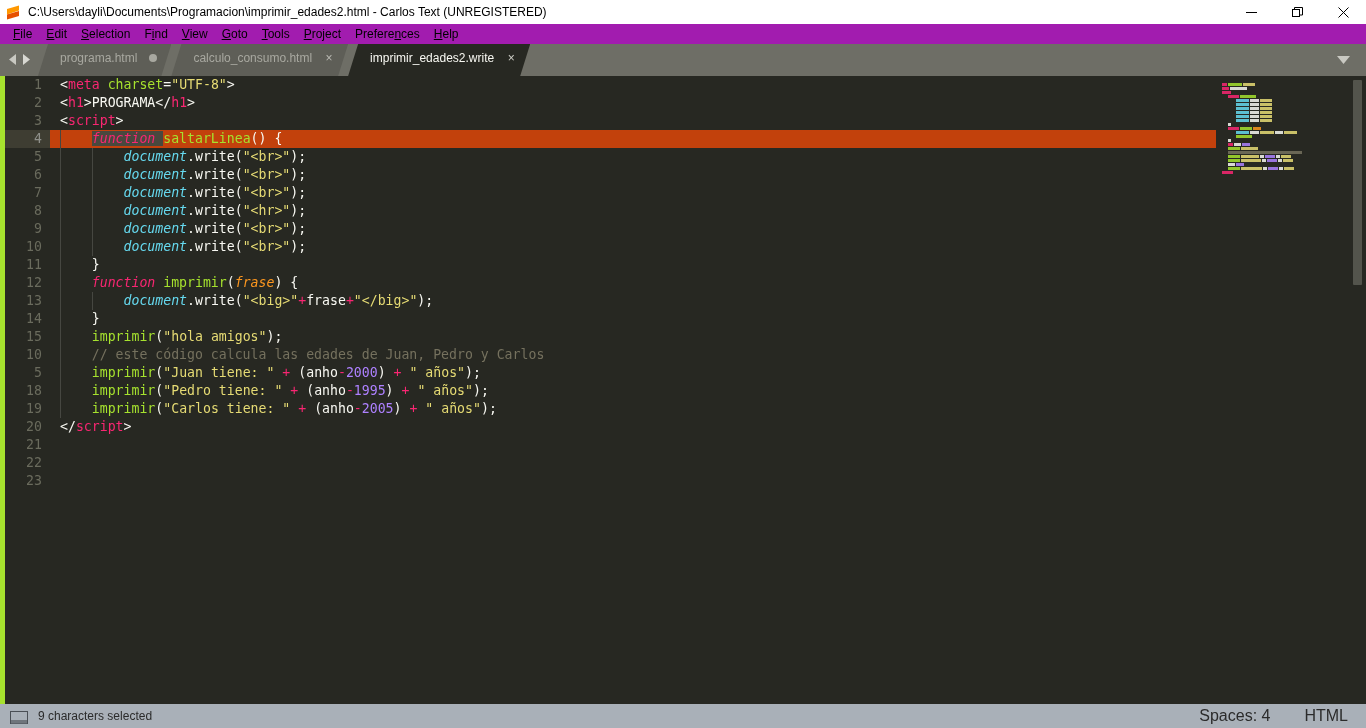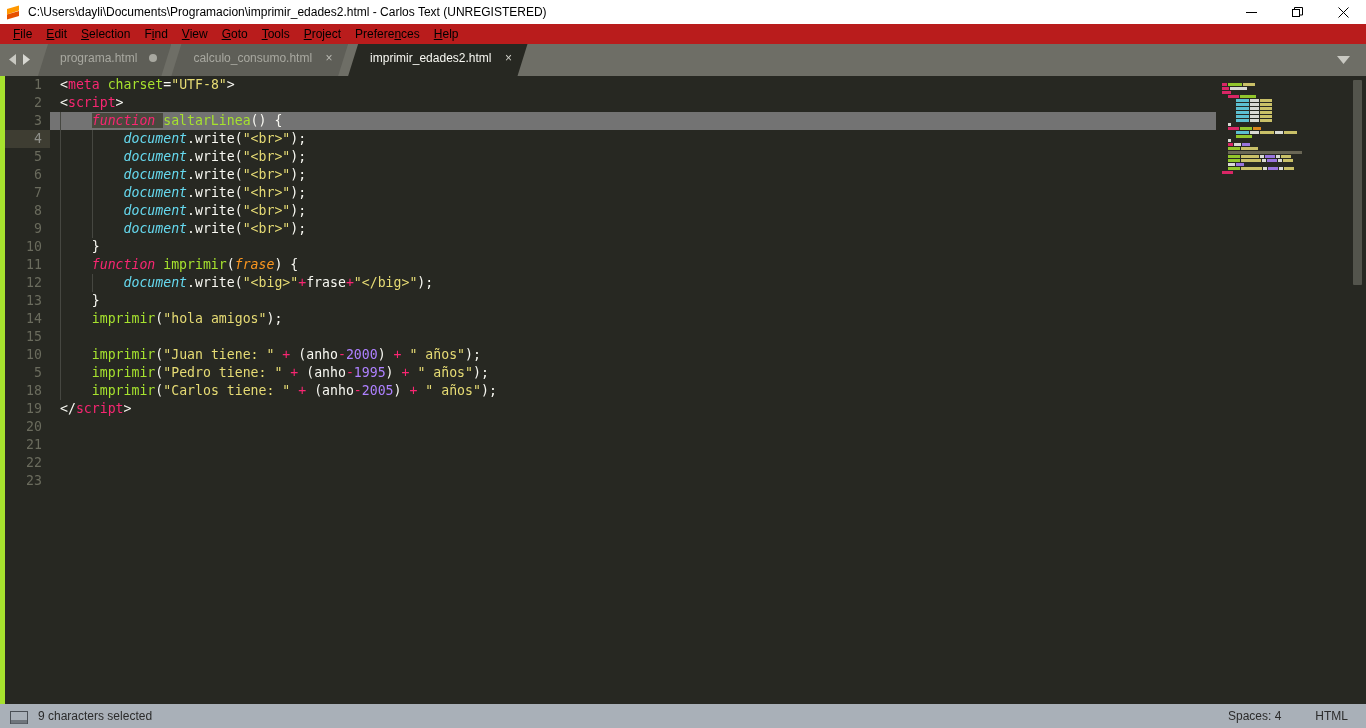--- a/index.html
+++ b/index.html
@@ -50,21 +50,21 @@
     background: #ffffff;
   }
   .win-btn svg { display: block; }
 
   
   .menubar {
     position: absolute;
     top: 24px; left: 0;
     width: 1366px;
     height: 20px;
-    background: #b91c1c;
+    background: #a21caf;
     display: flex;
     align-items: center;
     padding-left: 6px;
   }
   .menu-item {
     font-size: 12px;
     color: #000000;
     padding: 2px 7px;
     line-height: 16px;
     white-space: nowrap;
@@ -179,21 +179,21 @@
   .gutter .line {
     text-align: right;
     padding-right: 8px;
     color: #6a6b5d;
   }
   .gutter .line.current {
     background: #3e3d32;
     color: #8f908a;
   }
   .code-area .line { color: #f8f8f2; padding-left: 10px; }
-  .code-area .line.current { background: #737373; }
+  .code-area .line.current { background: #c2410c; }
   .indent-guide {
     position: absolute;
     top: 0;
     width: 1px;
     height: 18px;
     background: #464741;
   }
 
   
   .t-tag      { color: #f92672; }
@@ -268,21 +268,21 @@
     color: #2b2b2b;
   }
   .status-right {
     position: absolute;
     right: 0; top: 0;
     height: 24px;
     display: flex;
     align-items: center;
   }
   .status-right span {
-    font-size: 12px;
+    font-size: 16px;
     color: #2b2b2b;
     margin-right: 34px;
   }
   .status-right span.last { margin-right: 18px; }
 </style>
 </head>
 <body>
 
 <div class="titlebar">
   <div class="st-logo">
@@ -342,21 +342,21 @@
   <div class="tabs" id="tablist">
       <div class="tab inactive">
         <span class="tab-label">programa.html</span>
         <span class="tab-dot"></span>
       </div>
       <div class="tab inactive">
         <span class="tab-label">calculo_consumo.html</span>
         <span class="tab-close">×</span>
       </div>
       <div class="tab active">
-        <span class="tab-label">imprimir_edades2.html</span>
+        <span class="tab-label">imprimir_edades2.write</span>
         <span class="tab-close">×</span>
       </div>
     </div>
   <div class="tab-menu">
     <svg width="13" height="8" viewBox="0 0 13 8">
         <polygon points="0,0 13,0 6.5,8" fill="#c9c9c2"></polygon>
       </svg>
   </div>
 </div>
 
@@ -382,34 +382,35 @@
       <div class="line">5</div>
       <div class="line">18</div>
       <div class="line">19</div>
       <div class="line">20</div>
       <div class="line">21</div>
       <div class="line">22</div>
       <div class="line">23</div>
     </div>
   <div class="code-area" id="codearea">
       <div class="line"><span></span><span class="t-punct">&lt;</span><span class="t-tag">meta</span><span class="t-plain"> </span><span class="t-attr">charset</span><span class="t-punct">=</span><span class="t-string">"UTF-8"</span><span class="t-punct">&gt;</span></div>
+      <div class="line"><span></span><span class="t-punct">&lt;</span><span class="t-tag">h1</span><span class="t-punct">&gt;</span><span class="t-plain">PROGRAMA</span><span class="t-punct">&lt;/</span><span class="t-tag">h1</span><span class="t-punct">&gt;</span></div>
       <div class="line"><span></span><span class="t-punct">&lt;</span><span class="t-tag">script</span><span class="t-punct">&gt;</span></div>
       <div class="line current"><span class="indent-guide" style="left: 10px;"></span><span>    </span><span class="t-kw sel">function </span><span class="t-fn">saltarLinea</span><span class="t-punct">() {</span></div>
       <div class="line"><span class="indent-guide" style="left: 10px;"></span><span class="indent-guide" style="left: 41.68px;"></span><span>        </span><span class="t-obj">document</span><span class="t-prop">.write(</span><span class="t-string">"&lt;br&gt;"</span><span class="t-punct">);</span></div>
       <div class="line"><span class="indent-guide" style="left: 10px;"></span><span class="indent-guide" style="left: 41.68px;"></span><span>        </span><span class="t-obj">document</span><span class="t-prop">.write(</span><span class="t-string">"&lt;br&gt;"</span><span class="t-punct">);</span></div>
       <div class="line"><span class="indent-guide" style="left: 10px;"></span><span class="indent-guide" style="left: 41.68px;"></span><span>        </span><span class="t-obj">document</span><span class="t-prop">.write(</span><span class="t-string">"&lt;br&gt;"</span><span class="t-punct">);</span></div>
       <div class="line"><span class="indent-guide" style="left: 10px;"></span><span class="indent-guide" style="left: 41.68px;"></span><span>        </span><span class="t-obj">document</span><span class="t-prop">.write(</span><span class="t-string">"&lt;hr&gt;"</span><span class="t-punct">);</span></div>
       <div class="line"><span class="indent-guide" style="left: 10px;"></span><span class="indent-guide" style="left: 41.68px;"></span><span>        </span><span class="t-obj">document</span><span class="t-prop">.write(</span><span class="t-string">"&lt;br&gt;"</span><span class="t-punct">);</span></div>
       <div class="line"><span class="indent-guide" style="left: 10px;"></span><span class="indent-guide" style="left: 41.68px;"></span><span>        </span><span class="t-obj">document</span><span class="t-prop">.write(</span><span class="t-string">"&lt;br&gt;"</span><span class="t-punct">);</span></div>
       <div class="line"><span class="indent-guide" style="left: 10px;"></span><span>    </span><span class="t-punct">}</span></div>
       <div class="line"><span class="indent-guide" style="left: 10px;"></span><span>    </span><span class="t-kw">function </span><span class="t-fn">imprimir</span><span class="t-punct">(</span><span class="t-param">frase</span><span class="t-punct">) {</span></div>
       <div class="line"><span class="indent-guide" style="left: 10px;"></span><span class="indent-guide" style="left: 41.68px;"></span><span>        </span><span class="t-obj">document</span><span class="t-prop">.write(</span><span class="t-string">"&lt;big&gt;"</span><span class="t-op">+</span><span class="t-plain">frase</span><span class="t-op">+</span><span class="t-string">"&lt;/big&gt;"</span><span class="t-punct">);</span></div>
       <div class="line"><span class="indent-guide" style="left: 10px;"></span><span>    </span><span class="t-punct">}</span></div>
       <div class="line"><span class="indent-guide" style="left: 10px;"></span><span>    </span><span class="t-fn">imprimir</span><span class="t-punct">(</span><span class="t-string">"hola amigos"</span><span class="t-punct">);</span></div>
-      <div class="line"><span class="indent-guide" style="left: 10px;"></span><span>    </span></div>
+      <div class="line"><span class="indent-guide" style="left: 10px;"></span><span>    </span><span class="t-comment">// este código calcula las edades de Juan, Pedro y Carlos</span></div>
       <div class="line"><span class="indent-guide" style="left: 10px;"></span><span>    </span><span class="t-fn">imprimir</span><span class="t-punct">(</span><span class="t-string">"Juan tiene: "</span><span class="t-plain"> </span><span class="t-op">+</span><span class="t-plain"> (anho</span><span class="t-op">-</span><span class="t-num">2000</span><span class="t-plain">) </span><span class="t-op">+</span><span class="t-plain"> </span><span class="t-string">" años"</span><span class="t-punct">);</span></div>
       <div class="line"><span class="indent-guide" style="left: 10px;"></span><span>    </span><span class="t-fn">imprimir</span><span class="t-punct">(</span><span class="t-string">"Pedro tiene: "</span><span class="t-plain"> </span><span class="t-op">+</span><span class="t-plain"> (anho</span><span class="t-op">-</span><span class="t-num">1995</span><span class="t-plain">) </span><span class="t-op">+</span><span class="t-plain"> </span><span class="t-string">" años"</span><span class="t-punct">);</span></div>
       <div class="line"><span class="indent-guide" style="left: 10px;"></span><span>    </span><span class="t-fn">imprimir</span><span class="t-punct">(</span><span class="t-string">"Carlos tiene: "</span><span class="t-plain"> </span><span class="t-op">+</span><span class="t-plain"> (anho</span><span class="t-op">-</span><span class="t-num">2005</span><span class="t-plain">) </span><span class="t-op">+</span><span class="t-plain"> </span><span class="t-string">" años"</span><span class="t-punct">);</span></div>
       <div class="line"><span></span><span class="t-punct">&lt;/</span><span class="t-tag">script</span><span class="t-punct">&gt;</span></div>
     </div>
   <div class="minimap" id="minimap">
       <div class="mini-line" style="padding-left: 6px;">
         <span class="mini-seg" style="width: 5px; background: rgb(249, 38, 114); opacity: 0.85;"></span>
         <span class="mini-seg" style="width: 14px; background: rgb(166, 226, 46); opacity: 0.85;"></span>
         <span class="mini-seg" style="width: 12px; background: rgb(230, 219, 116); opacity: 0.85;"></span>

